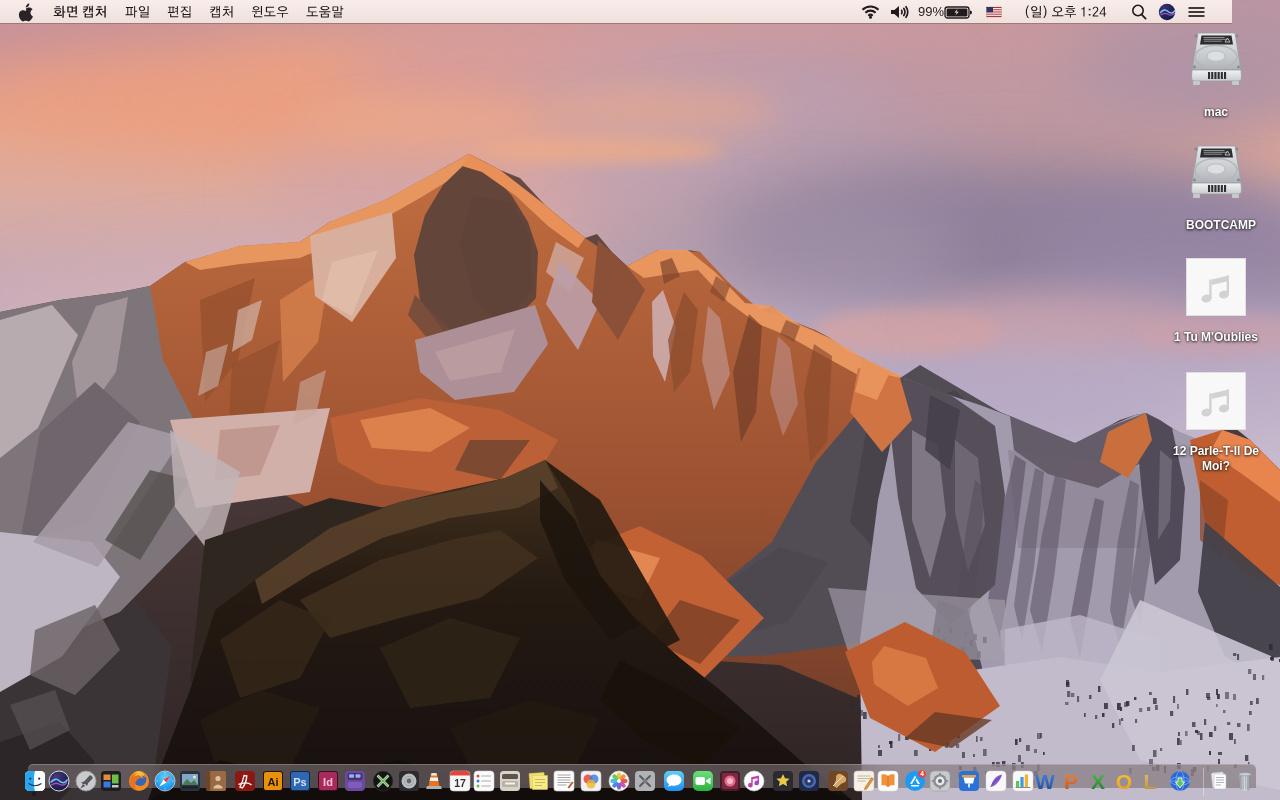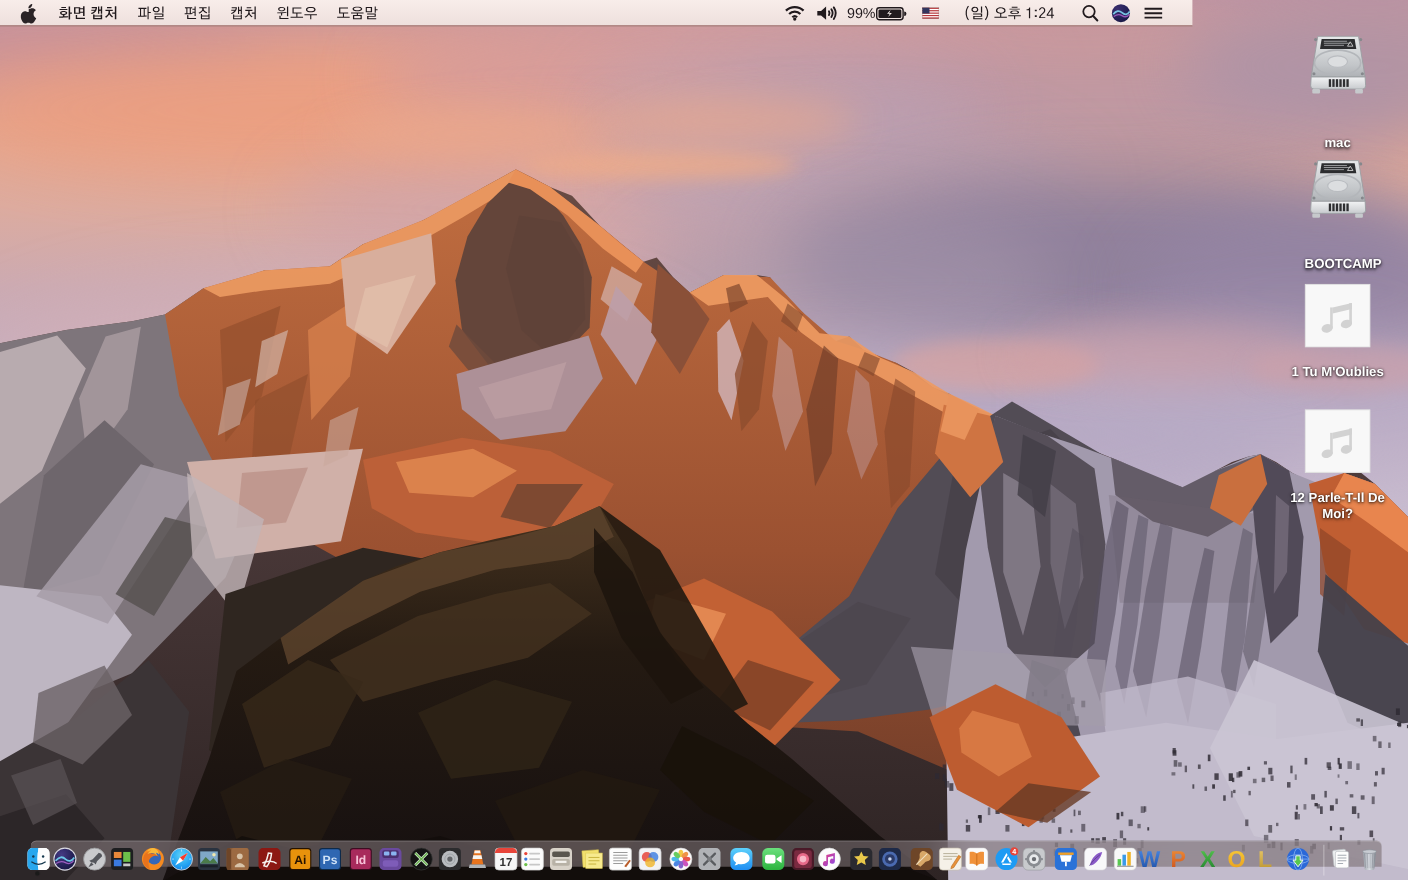--- a/index.html
+++ b/index.html
@@ -1,17 +1,17 @@
 <!DOCTYPE html>
 <html><head><meta charset="utf-8"><title>d</title><style>
 *{margin:0;padding:0;box-sizing:border-box}
 html,body{width:1280px;height:800px;overflow:hidden;font-family:"Liberation Sans",sans-serif;background:#888}
 #stage{position:relative;width:1280px;height:800px}
 #wp{position:absolute;left:0;top:0}
-#menubar{position:absolute;left:0;top:0;width:1084px;height:24px;background:linear-gradient(#f8edea,#eee0dd);border-bottom:1px solid #a17a76;display:flex;align-items:center;z-index:10}
+#menubar{position:absolute;left:0;top:0;width:1232px;height:24px;background:linear-gradient(#f8edea,#eee0dd);border-bottom:1px solid #a17a76;display:flex;align-items:center;z-index:10}
 .mtext{font-size:13px;color:#211a1d;line-height:24px}
 .mright{margin-left:auto;display:flex;align-items:center;height:24px}
 .micon{display:block;flex:0 0 auto}
 .dicon{position:absolute;text-align:center;z-index:5}
 .dlabel{font-weight:bold;font-size:12px;color:#fff;text-shadow:0 1px 3px rgba(0,0,0,.8),0 0 2px rgba(0,0,0,.55);line-height:15px}
 #dock{position:absolute;left:28px;top:764px;width:1228px;height:24px;border-radius:5px 5px 0 0;background:rgba(124,113,117,.62);z-index:20;-webkit-backdrop-filter:blur(18px) saturate(1.1);backdrop-filter:blur(18px) saturate(1.1);box-shadow:inset 0 1px 0 rgba(255,255,255,.22)}
 .dk{position:absolute;top:6px;width:22px;height:22px}
 #finderdot{position:absolute;left:32px;top:792px;width:4px;height:4px;border-radius:50%;background:#1a1a1a;z-index:21}
 #dockdiv{position:absolute;top:4px;width:1px;height:28px;background:rgba(255,255,255,.35)}
 </style></head><body>
@@ -479,21 +479,21 @@
         <g fill="#85888c">
           <circle cx="10" cy="6" r="1.4"></circle>
           <circle cx="51" cy="6" r="1.4"></circle>
           <circle cx="8.5" cy="37" r="1.4"></circle>
           <circle cx="52.5" cy="37" r="1.4"></circle>
         </g>
         <g fill="#c6c9cc">
           <rect x="7" y="51" width="7" height="4" rx="1"></rect>
           <rect x="46" y="51" width="7" height="4" rx="1"></rect>
         </g>
-      </svg><div class="dlabel" style="margin-top:30px">mac</div></div>
+      </svg><div class="dlabel" style="margin-top:13px">mac</div></div>
     <div class="dicon" style="left:1186px;top:143px;width:60px"><svg width="60" height="58" viewBox="0 0 60 58">
         <defs>
           <linearGradient id="hddb" x1="0" y1="0" x2="0" y2="1">
             <stop offset="0" stop-color="#e7e9ea"></stop>
             <stop offset="0.7" stop-color="#c3c6c9"></stop>
             <stop offset="1" stop-color="#aeb1b5"></stop>
           </linearGradient>
           <linearGradient id="hddf" x1="0" y1="0" x2="0" y2="1">
             <stop offset="0" stop-color="#f2f3f4"></stop>
             <stop offset="1" stop-color="#c8cbce"></stop>
@@ -521,21 +521,21 @@
         <g fill="#85888c">
           <circle cx="10" cy="6" r="1.4"></circle>
           <circle cx="51" cy="6" r="1.4"></circle>
           <circle cx="8.5" cy="37" r="1.4"></circle>
           <circle cx="52.5" cy="37" r="1.4"></circle>
         </g>
         <g fill="#c6c9cc">
           <rect x="7" y="51" width="7" height="4" rx="1"></rect>
           <rect x="46" y="51" width="7" height="4" rx="1"></rect>
         </g>
-      </svg><div class="dlabel" style="margin-top:27px">BOOTCAMP</div></div>
+      </svg><div class="dlabel" style="margin-top:13px">BOOTCAMP</div></div>
     <div class="dicon" style="left:1126px;top:258px;width:180px"><svg width="60" height="58" viewBox="0 0 60 58">
         <rect x="0.5" y="0.5" width="59" height="57" fill="#f8f8f8" stroke="#e0e0e0" stroke-width="1"></rect>
         <g fill="#d2d2d2">
           <path d="M25.5 21.5 L43 17.5 L43 23 L25.5 27 Z"></path>
           <rect x="23.2" y="21.5" width="2.4" height="19"></rect>
           <rect x="40.6" y="17.5" width="2.4" height="19"></rect>
           <ellipse cx="20.5" cy="40.5" rx="5.2" ry="3.8" transform="rotate(-15 20.5 40.5)"></ellipse>
           <ellipse cx="38" cy="36.5" rx="5.2" ry="3.8" transform="rotate(-15 38 36.5)"></ellipse>
         </g>
       </svg><div class="dlabel" style="margin-top:10px">1 Tu M'Oublies</div></div>

